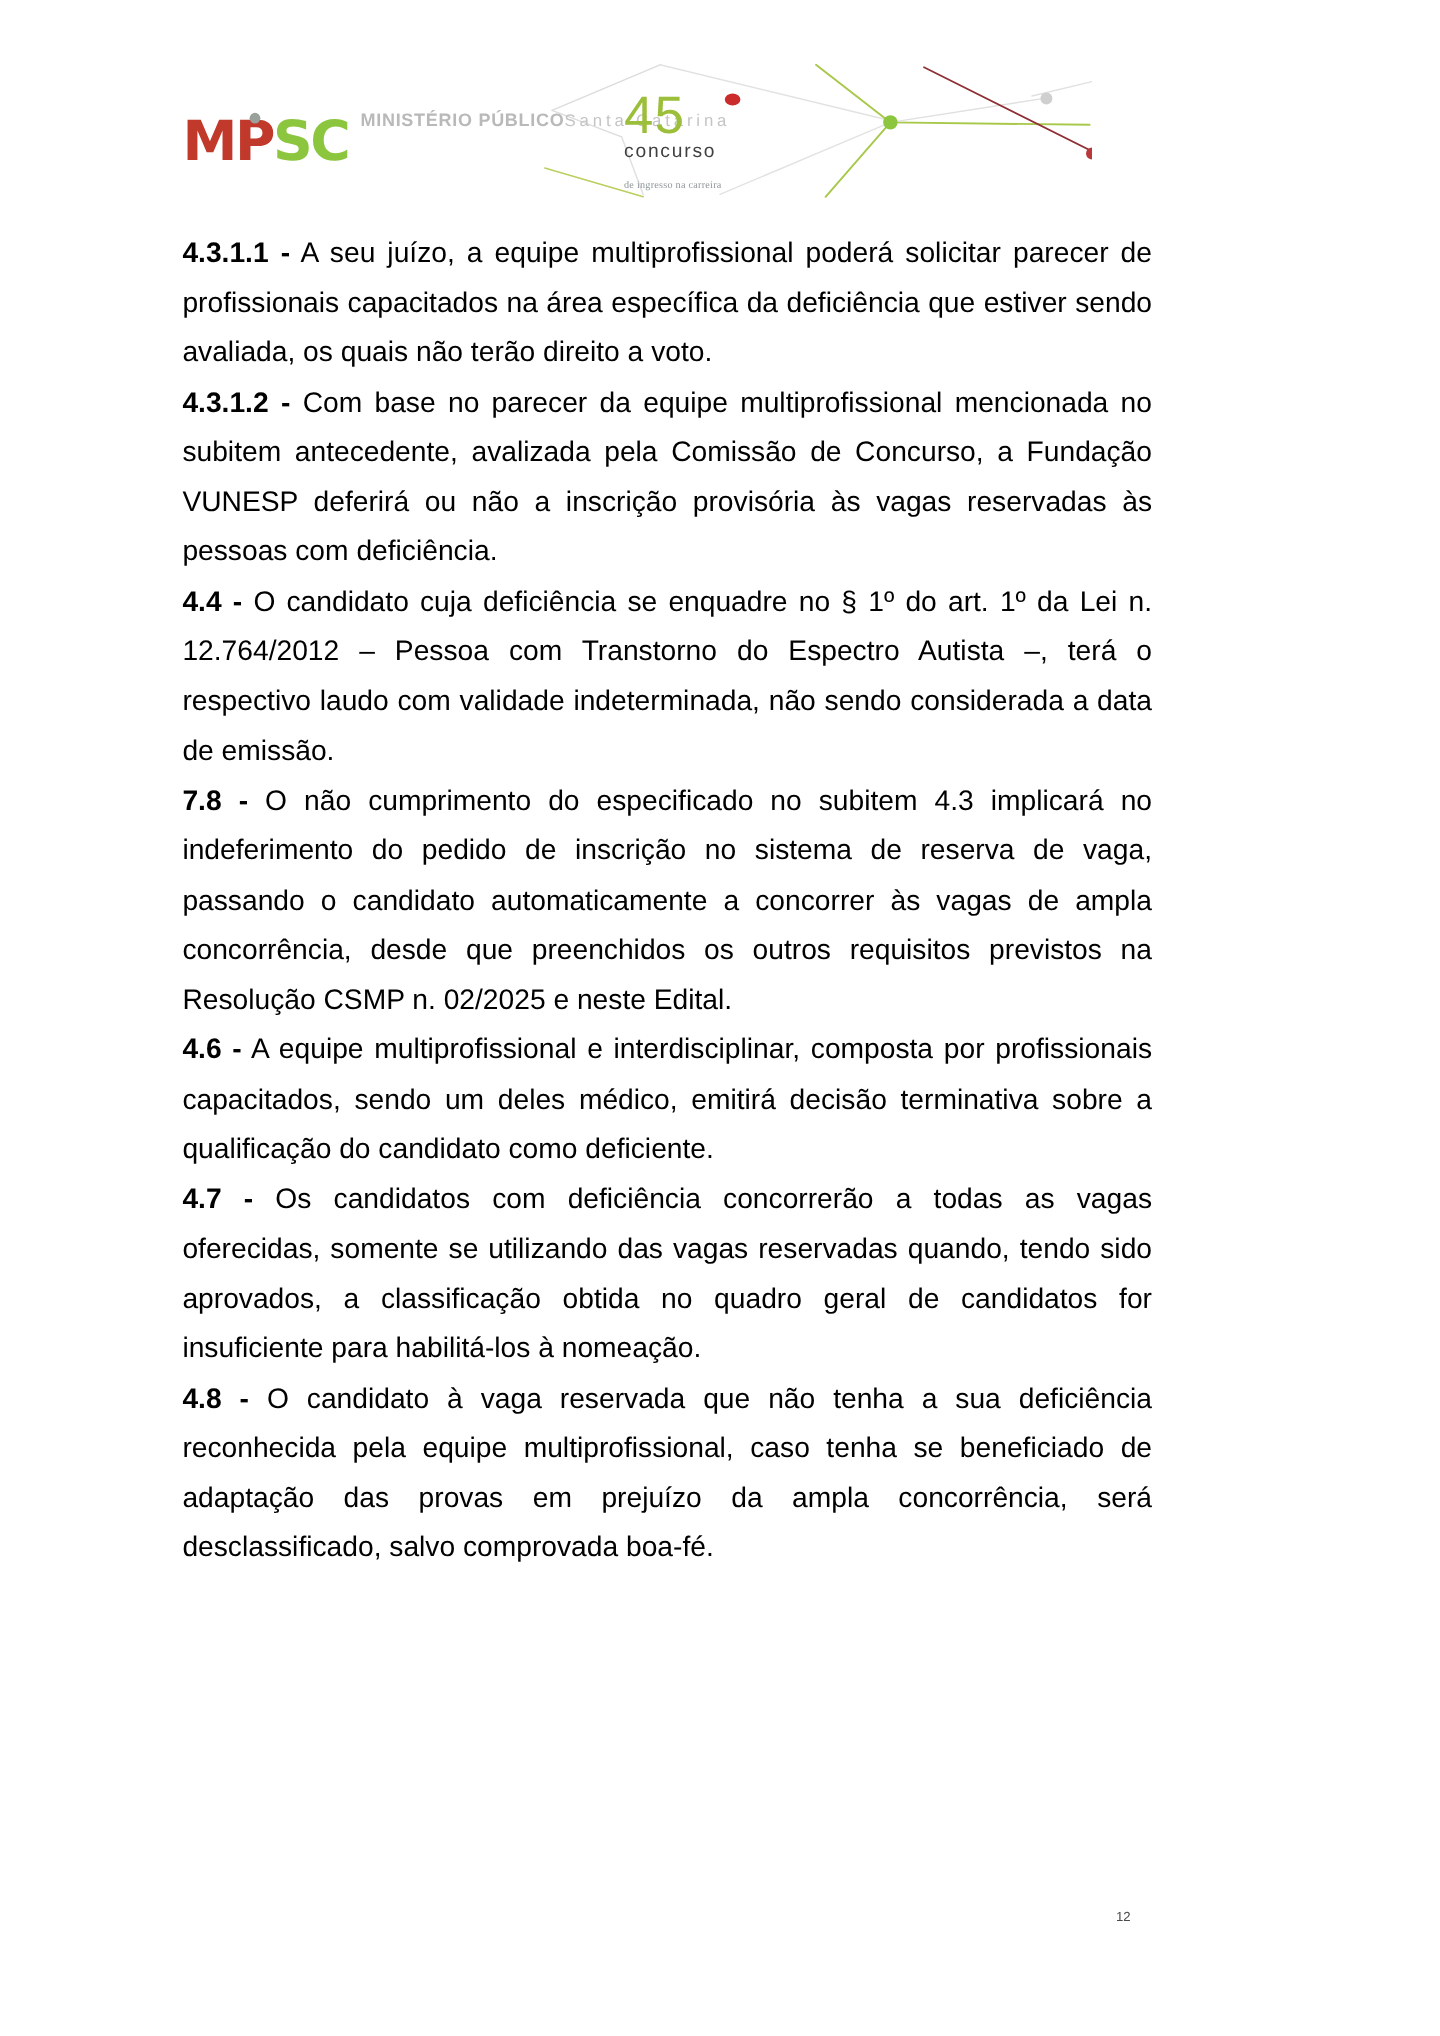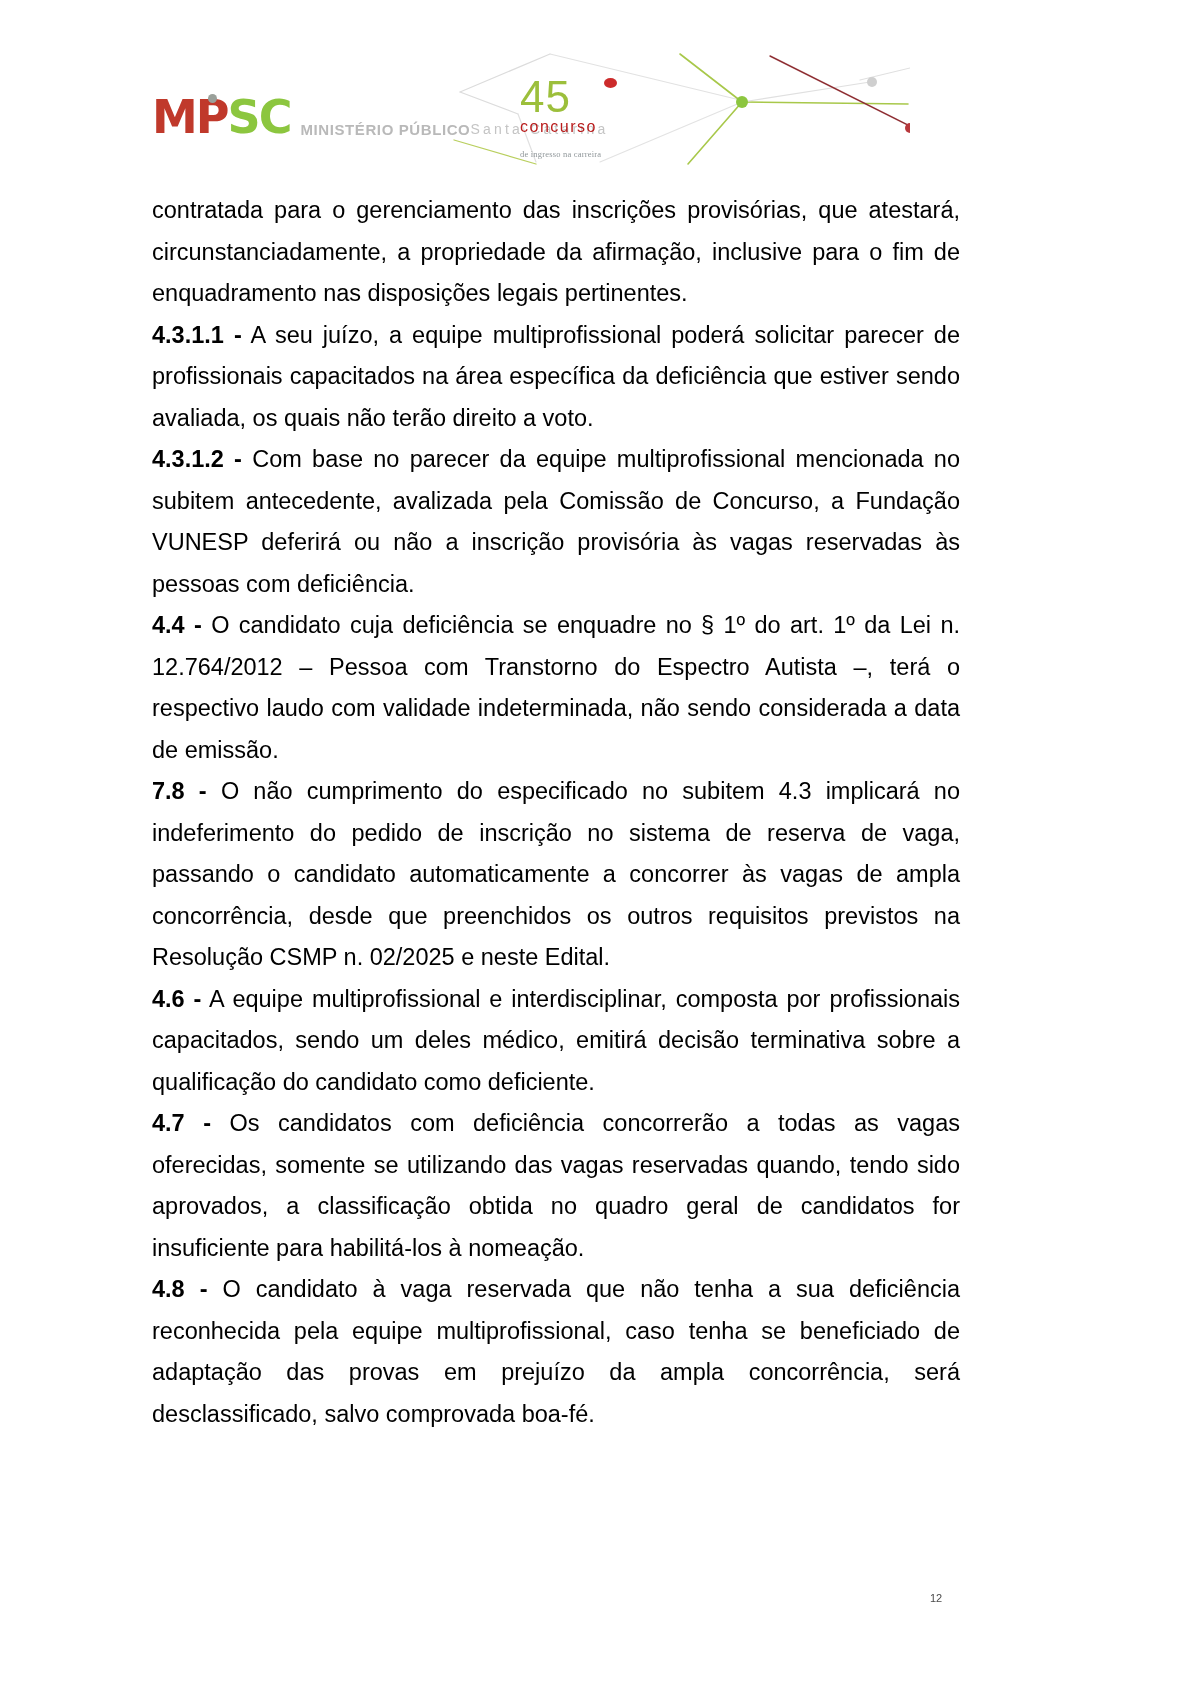--- a/index.html
+++ b/index.html
@@ -31,21 +31,20 @@
     top: 0;
     width: 1200px;
     height: 175px;
   }
 
   .logo-mpsc {
     position: absolute;
     left: 152px;
     top: 92px;
     display: flex;
-    align-items: flex-end;
     gap: 10px;
   }
   .logo-mark {
     position: relative;
     height: 50px;
     line-height: 50px;
     font-family: "DejaVu Sans", sans-serif;
     font-weight: bold;
     font-size: 46px;
     letter-spacing: -2px;
@@ -107,21 +106,21 @@
     top: 2px;
     width: 13px;
     height: 10px;
     border-radius: 50%;
     background: #cc2b2b;
   }
   .concurso {
     font-family: "Liberation Sans", sans-serif;
     font-size: 16px;
     letter-spacing: 1.5px;
-    color: #b91c1c;
+    color: #404040;
     line-height: 16px;
     margin-top: 1px;
   }
   .subconcurso {
     font-family: Liberation Serif, serif;
     font-size: 8.5px;
     letter-spacing: 0.2px;
     color: #8f9699;
     line-height: 10px;
     margin-top: 14px;
@@ -208,21 +207,20 @@
         <span class="deg-dot"></span>
         <span class="num45">45</span>
       </div>
       <div class="concurso">concurso</div>
       <div class="subconcurso">de ingresso na carreira</div>
     </div>
   </div>
 
   <div class="content">
 
-    <p class="para"><span>contratada para o gerenciamento das inscrições provisórias, que atestará, circunstanciadamente, a propriedade da afirmação, inclusive para o fim de enquadramento nas disposições legais pertinentes.</span></p>
 
     <p class="para"><span class="num">4.3.1.1 -</span><span> A seu juízo, a equipe multiprofissional poderá solicitar parecer de profissionais capacitados na área específica da deficiência que estiver sendo avaliada, os quais não terão direito a voto.</span></p>
 
     <p class="para"><span class="num">4.3.1.2 -</span><span> Com base no parecer da equipe multiprofissional mencionada no subitem antecedente, avalizada pela Comissão de Concurso, a Fundação VUNESP deferirá ou não a inscrição provisória às vagas reservadas às pessoas com deficiência.</span></p>
 
     <p class="para"><span class="num">4.4 -</span><span> O candidato cuja deficiência se enquadre no § 1º do art. 1º da Lei n. 12.764/2012 – Pessoa com Transtorno do Espectro Autista –, terá o respectivo laudo com validade indeterminada, não sendo considerada a data de emissão.</span></p>
 
     <p class="para"><span class="num">7.8 -</span><span> O não cumprimento do especificado no subitem 4.3 implicará no indeferimento do pedido de inscrição no sistema de reserva de vaga, passando o candidato automaticamente a concorrer às vagas de ampla concorrência, desde que preenchidos os outros requisitos previstos na Resolução CSMP n. 02/2025 e neste Edital.</span></p>
 
     <p class="para"><span class="num">4.6 -</span><span> A equipe multiprofissional e interdisciplinar, composta por profissionais capacitados, sendo um deles médico, emitirá decisão terminativa sobre a qualificação do candidato como deficiente.</span></p>

